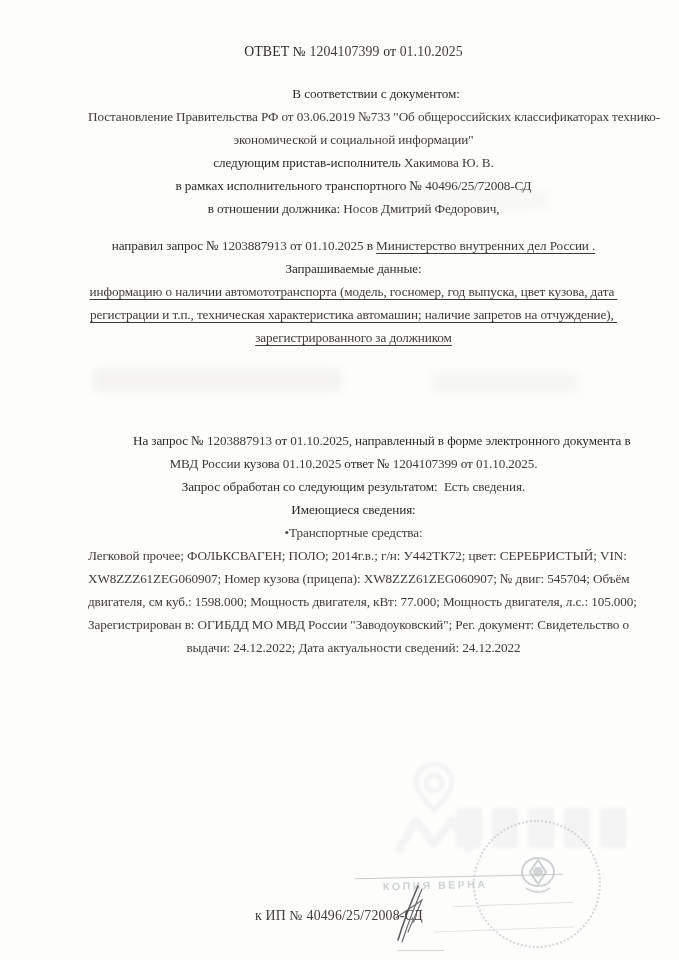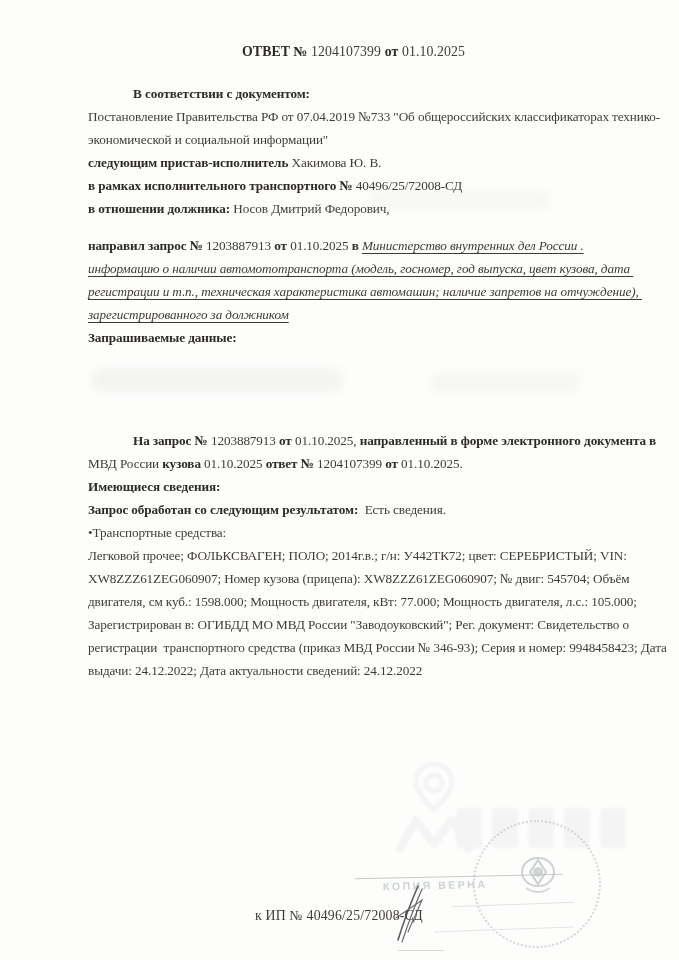--- a/index.html
+++ b/index.html
@@ -18,28 +18,28 @@
     font-size:13.8px;
     letter-spacing:.1px;
     white-space:pre;
   }
   
   .doc-body{
     position:absolute;top:82px;left:88px;width:531px;
     font-size:13.2px;
     letter-spacing:-.1px;
   }
-  .para{margin:0;}
+  .para{margin:0;text-align:center;}
   .line{
     line-height:23px;
     white-space:pre;
   }
   .line.indent{padding-left:45px;}
-  .b{font-weight:bold;color:#2d2a27;}
-  .u{text-decoration:underline;text-underline-offset:3px;font-style:italic;}
+  .b{font-weight:normal;color:#2d2a27;}
+  .u{text-decoration:underline;text-underline-offset:3px;}
   
   .footer-ref{
     position:absolute;top:860px;left:255px;
     font-size:13.8px;letter-spacing:.2px;
     white-space:pre;
     margin-top:48px;
   }
   
   .ghost{
     position:absolute;background:#edecea;border-radius:8px;
@@ -89,62 +89,61 @@
   <div class="ghost ghost2"></div>
   <div class="ghost ghost3"></div>
 
   <div class="doc-title" id="doc-title"><span class="b">ОТВЕТ № </span><span>1204107399 </span><span class="b">от </span><span>01.10.2025</span></div>
 
   <div class="doc-body" id="doc-body">
       <div class="para">
         <div class="line indent"><span class="b">В соответствии с документом:</span></div>
       </div>
       <div class="para">
-        <div class="line"><span>Постановление Правительства РФ от 07.04.2019 №733 "Об общероссийских классификаторах технико-</span></div>
+        <div class="line"><span>Постановление Правительства РФ от 03.06.2019 №733 "Об общероссийских классификаторах технико-</span></div>
         <div class="line"><span>экономической и социальной информации"</span></div>
       </div>
       <div class="para">
         <div class="line"><span class="b">следующим пристав-исполнитель </span><span>Хакимова Ю. В.</span></div>
       </div>
       <div class="para">
         <div class="line"><span class="b">в рамках исполнительного транспортного № </span><span>40496/25/72008-СД</span></div>
       </div>
       <div class="para">
         <div class="line"><span class="b">в отношении должника: </span><span>Носов Дмитрий Федорович,</span></div>
       </div>
       <div class="para" style="margin-top: 14px;">
         <div class="line"><span class="b">направил запрос № </span><span>1203887913 </span><span class="b">от </span><span>01.10.2025 </span><span class="b">в </span><span class="u">Министерство внутренних дел России .</span></div>
       </div>
       <div class="para">
+        <div class="line"><span class="b">Запрашиваемые данные:</span></div>
+      </div>
+      <div class="para">
         <div class="line"><span class="u">информацию о наличии автомототранспорта (модель, госномер, год выпуска, цвет кузова, дата </span></div>
         <div class="line"><span class="u">регистрации и т.п., техническая характеристика автомашин; наличие запретов на отчуждение), </span></div>
         <div class="line"><span class="u">зарегистрированного за должником</span></div>
-      </div>
-      <div class="para">
-        <div class="line"><span class="b">Запрашиваемые данные:</span></div>
       </div>
       <div class="para" style="margin-top: 80px;">
         <div class="line indent"><span class="b">На запрос № </span><span>1203887913 </span><span class="b">от </span><span>01.10.2025, </span><span class="b">направленный в форме электронного документа в</span></div>
         <div class="line"><span>МВД России </span><span class="b">кузова </span><span>01.10.2025 </span><span class="b">ответ № </span><span>1204107399 </span><span class="b">от </span><span>01.10.2025.</span></div>
       </div>
       <div class="para">
-        <div class="line"><span class="b">Имеющиеся сведения:</span></div>
+        <div class="line"><span class="b">Запрос обработан со следующим результатом:</span><span>  Есть сведения.</span></div>
       </div>
       <div class="para">
-        <div class="line"><span class="b">Запрос обработан со следующим результатом:</span><span>  Есть сведения.</span></div>
+        <div class="line"><span class="b">Имеющиеся сведения:</span></div>
       </div>
       <div class="para">
         <div class="line"><span>•Транспортные средства:</span></div>
       </div>
       <div class="para">
         <div class="line"><span>Легковой прочее; ФОЛЬКСВАГЕН; ПОЛО; 2014г.в.; г/н: У442ТК72; цвет: СЕРЕБРИСТЫЙ; VIN:</span></div>
         <div class="line"><span>XW8ZZZ61ZEG060907; Номер кузова (прицепа): XW8ZZZ61ZEG060907; № двиг: 545704; Объём</span></div>
         <div class="line"><span>двигателя, см куб.: 1598.000; Мощность двигателя, кВт: 77.000; Мощность двигателя, л.с.: 105.000;</span></div>
         <div class="line"><span>Зарегистрирован в: ОГИБДД МО МВД России "Заводоуковский"; Рег. документ: Свидетельство о</span></div>
-        <div class="line"><span>регистрации  транспортного средства (приказ МВД России № 346-93); Серия и номер: 9948458423; Дата</span></div>
         <div class="line"><span>выдачи: 24.12.2022; Дата актуальности сведений: 24.12.2022</span></div>
       </div>
     </div>
 
   <div class="watermark">
     <svg width="230" height="95" viewBox="0 0 230 95">
       <path d="M40 2 C30 2 22 10 22 20 C22 31 40 48 40 48 C40 48 58 31 58 20 C58 10 50 2 40 2 Z M40 13 a8 8 0 1 1 0 16 a8 8 0 1 1 0-16 Z" fill="none" stroke="#7e848a" stroke-width="5"></path>
       <polyline points="4,90 22,58 40,82 58,58 76,90" fill="none" stroke="#7e848a" stroke-width="8" stroke-linejoin="round"></polyline>
     </svg>
     <div class="wm-letters">

